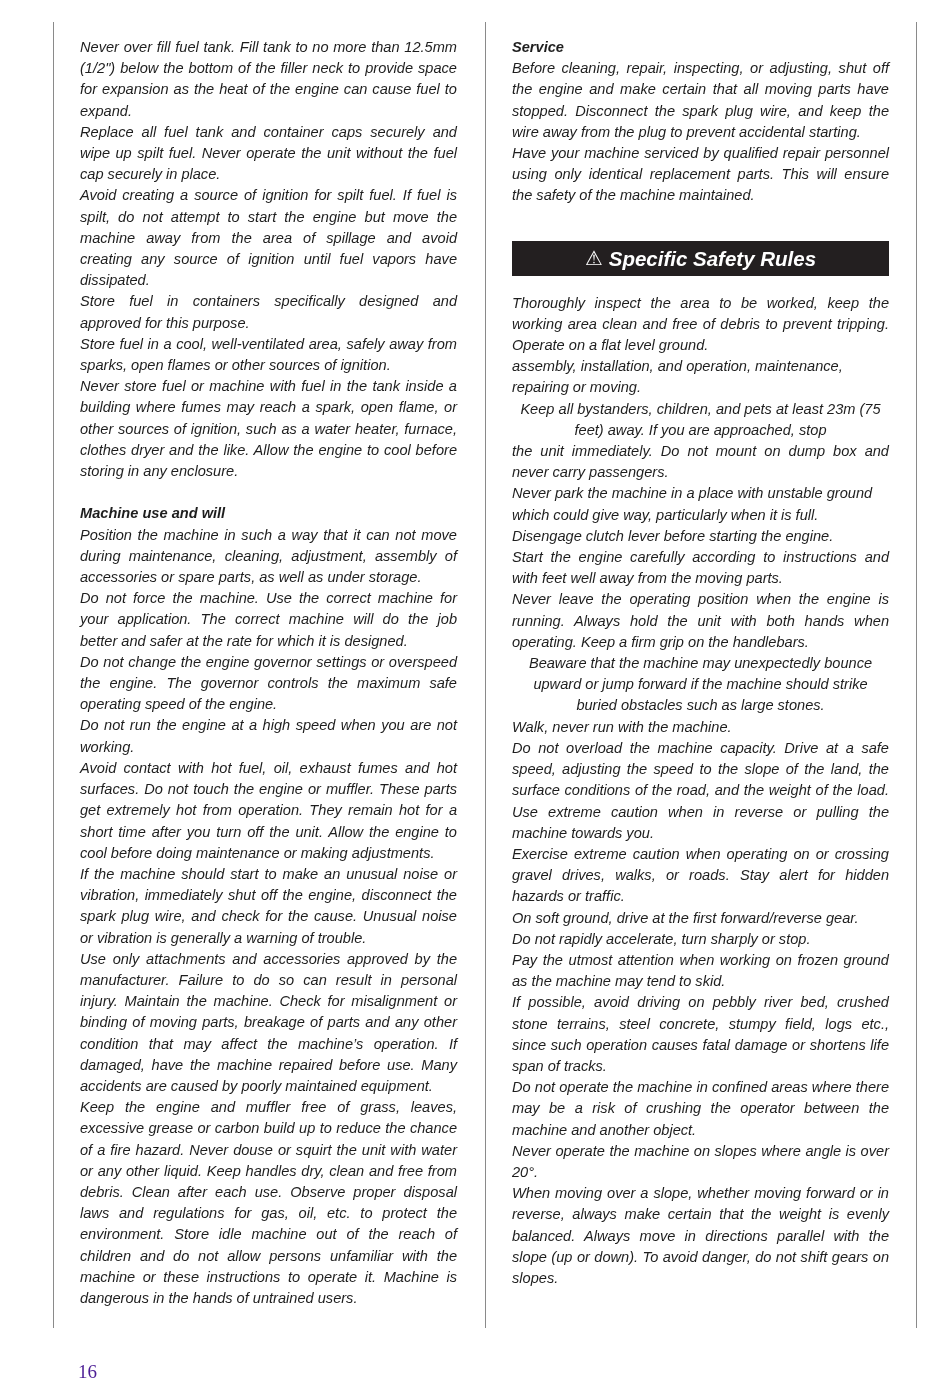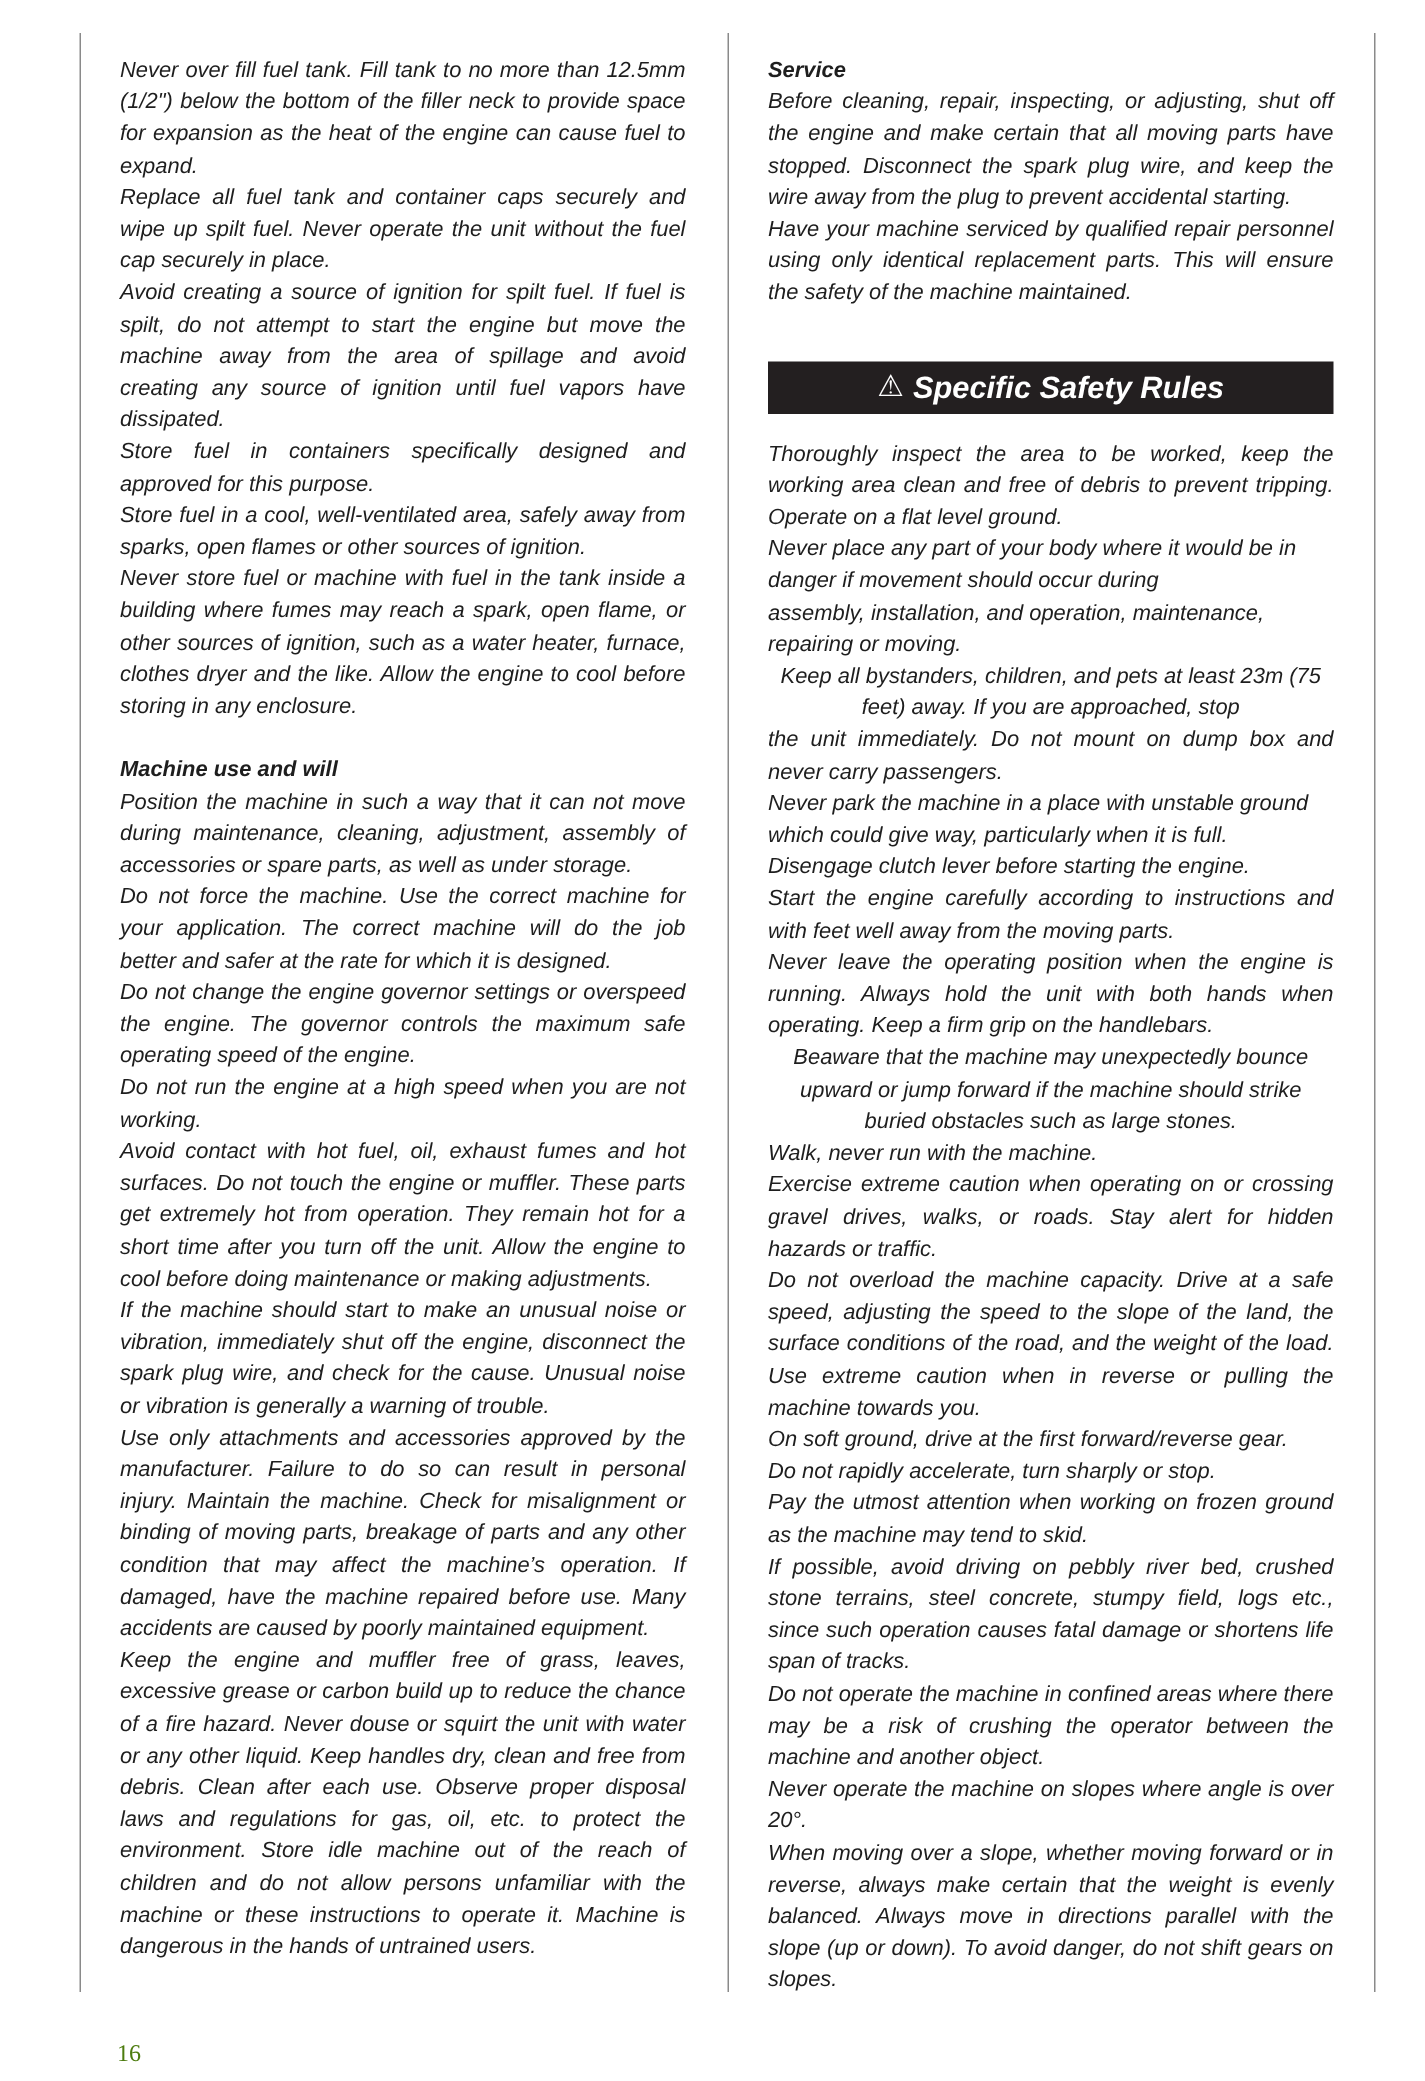--- a/index.html
+++ b/index.html
@@ -13,22 +13,22 @@
          text-align: justify; font-style: italic; }
   .col.left { left: 80px; width: 377px; }
   .col.right { left: 512px; width: 377px; }
   .col p { margin: 0; }
   .heading { font-weight: bold; margin: 0; }
   .gap { height: 21.2px; }
   .banner { background: #231f20; color: #ffffff; height: 35px; margin: 34px 0 17px 0;
             display: flex; align-items: center; justify-content: center;
             font-size: 20.5px; font-weight: bold; text-align: center; }
   .banner .warn { display: inline-block; margin-right: 6px; font-weight: normal; font-size: 20px; }
-  .pagenum { position: absolute; left: 78px; top: 1361px; font-size: 16px;
-             font-family: "Liberation Serif", "DejaVu Serif", serif; color: #4d7c0f; }
+  .pagenum { position: absolute; left: 78px; top: 1361px; font-size: 19px;
+             font-family: "Liberation Serif", "DejaVu Serif", serif; color: #4c1d95; }
 </style>
 </head>
 <body>
 
 <div class="rule left"></div>
 <div class="rule mid"></div>
 <div class="rule right"></div>
 
 <div class="col left">
   <section>
@@ -60,32 +60,31 @@
     <p>Have your machine serviced by qualified repair personnel using only identical replacement parts. This will ensure the safety of the machine maintained.</p>
   </section>
 
   <div class="banner">
     <span class="warn">⚠</span>
     <span>Specific Safety Rules</span>
   </div>
 
   <section>
     <p>Thoroughly inspect the area to be worked, keep the working area clean and free of debris to prevent tripping. Operate on a flat level ground.</p>
-    <p style="text-align:left">Never place any part of your body where it would be in danger if movement should occur during</p>
     <p style="text-align:left">assembly, installation, and operation, maintenance, repairing or moving.</p>
     <p style="text-align:center">Keep all bystanders, children, and pets at least 23m (75 feet) away. If you are approached, stop</p>
     <p>the unit immediately. Do not mount on dump box and never carry passengers.</p>
     <p style="text-align:left">Never park the machine in a place with unstable ground which could give way, particularly when it is full.</p>
     <p>Disengage clutch lever before starting the engine.</p>
     <p>Start the engine carefully according to instructions and with feet well away from the moving parts.</p>
     <p>Never leave the operating position when the engine is running. Always hold the unit with both hands when operating. Keep a firm grip on the handlebars.</p>
     <p style="text-align:center">Beaware that the machine may unexpectedly bounce upward or jump forward if the machine should strike buried obstacles such as large stones.</p>
     <p>Walk, never run with the machine.</p>
+    <p>Do not overload the machine capacity. Drive at a safe speed, adjusting the speed to the slope of the land, the surface conditions of the road, and the weight of the load. Use extreme caution when in reverse or pulling the machine towards you.</p>
     <p>Exercise extreme caution when operating on or crossing gravel drives, walks, or roads. Stay alert for hidden hazards or traffic.</p>
-    <p>Do not overload the machine capacity. Drive at a safe speed, adjusting the speed to the slope of the land, the surface conditions of the road, and the weight of the load. Use extreme caution when in reverse or pulling the machine towards you.</p>
     <p>On soft ground, drive at the first forward/reverse gear.</p>
     <p>Do not rapidly accelerate, turn sharply or stop.</p>
     <p>Pay the utmost attention when working on frozen ground as the machine may tend to skid.</p>
     <p>If possible, avoid driving on pebbly river bed, crushed stone terrains, steel concrete, stumpy field, logs etc., since such operation causes fatal damage or shortens life span of tracks.</p>
     <p>Do not operate the machine in confined areas where there may be a risk of crushing the operator between the machine and another object.</p>
     <p>Never operate the machine on slopes where angle is over 20°.</p>
     <p>When moving over a slope, whether moving forward or in reverse, always make certain that the weight is evenly balanced. Always move in directions parallel with the slope (up or down). To avoid danger, do not shift gears on slopes.</p>
   </section>
 </div>
 

